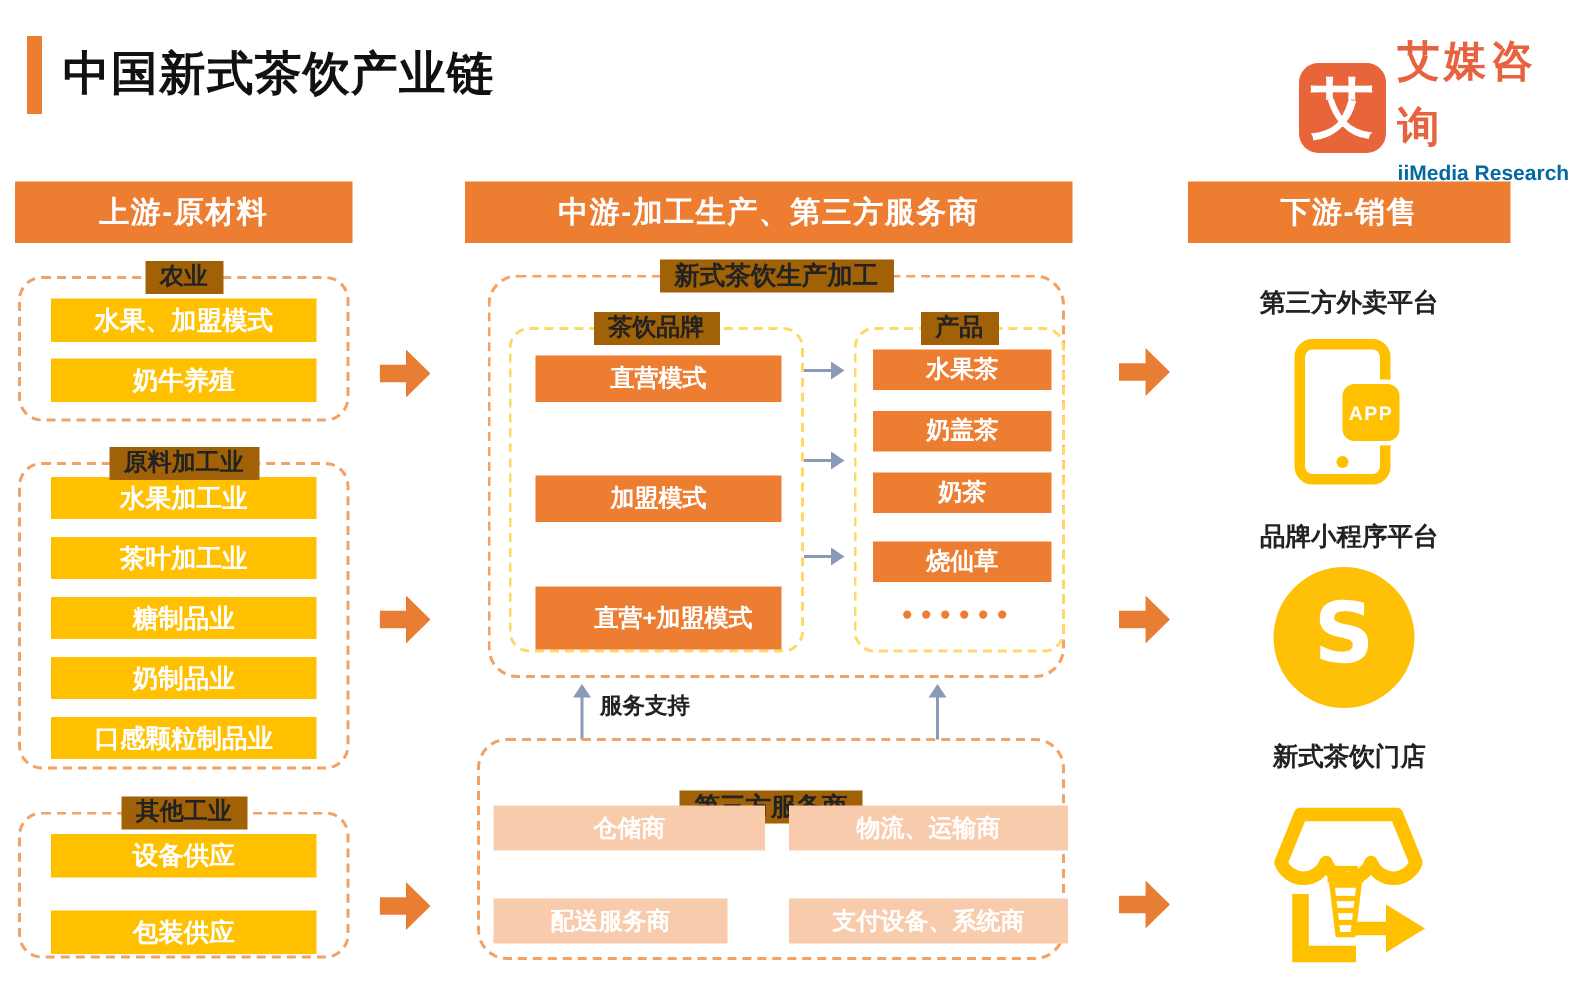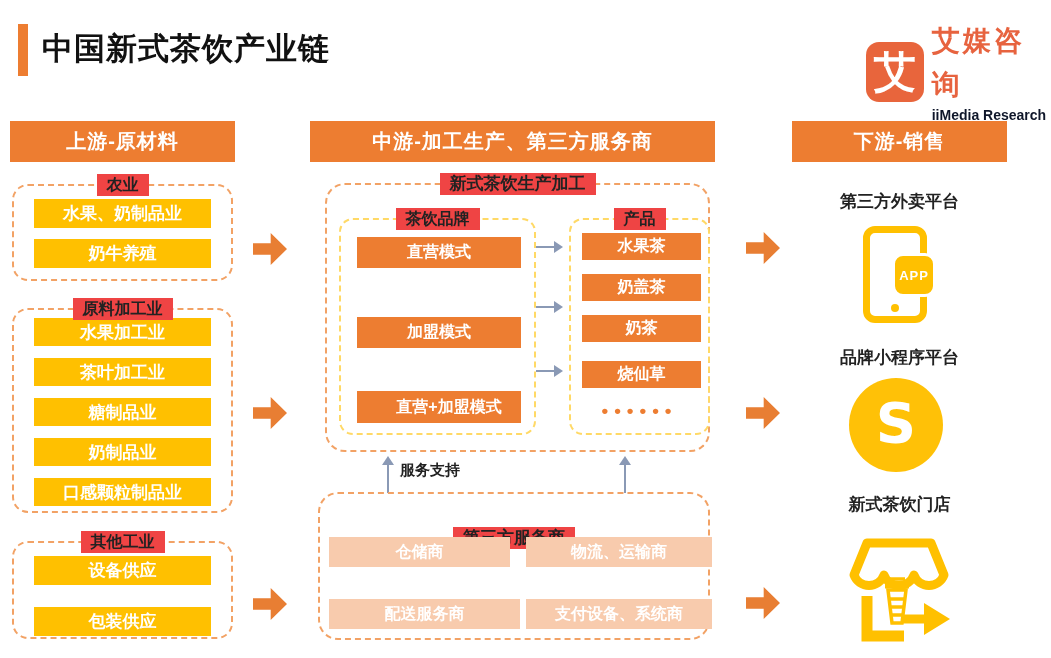--- a/index.html
+++ b/index.html
@@ -9,30 +9,30 @@
 
   
   .title-bar { position:absolute; left:18px; top:24px; width:10px; height:52px; background:#ED7D31; }
   .page-title { position:absolute; left:42px; top:28px; font-size:31px; font-weight:bold; color:#111; letter-spacing:1px; }
 
   
   .logo { position:absolute; left:866px; top:19px; display:flex; align-items:center; gap:8px; }
   .logo-square { width:60px; height:60px; background:#E8653C; border-radius:13px; color:#fff;
                  font-size:42px; font-weight:bold; display:flex; align-items:center; justify-content:center; }
   .logo-cn { font-size:28px; font-weight:bold; color:#E7633F; letter-spacing:3px; line-height:44px; }
-  .logo-en { font-size:14px; font-weight:bold; color:#0f172a; line-height:17px; }
+  .logo-en { font-size:14px; font-weight:bold; color:#0369a1; line-height:17px; }
 
   
   .col-header { position:absolute; height:41px; background:#ED7D31; color:#fff; font-size:20px;
                 font-weight:bold; display:flex; align-items:center; justify-content:center; letter-spacing:1px; }
 
   
   .dash-box { position:absolute; border:2px dashed #F2A265; border-radius:16px; }
   .dash-box.yellow { border-color:#FFD966; border-radius:14px; }
-  .tag { position:absolute; top:-12px; left:50%; transform:translateX(-50%); background:#ef4444;
+  .tag { position:absolute; top:-12px; left:50%; transform:translateX(-50%); background:#a16207;
          padding:0 10px; font-size:16px; font-weight:bold; color:#222; white-space:nowrap; line-height:22px; }
 
   .vstack { display:flex; flex-direction:column; align-items:center; }
   .chip { color:#fff; font-weight:bold; display:flex; align-items:center; justify-content:center; white-space:nowrap; }
   .chip.yellow { background:#FFC000; width:177px; height:29px; font-size:17px; }
   .chip.orange { background:#ED7D31; font-size:16px; }
   .chip.salmon { background:#F8CBAD; font-size:16px; position:absolute; }
 
   
   .block-arrow { position:absolute; width:34px; height:32px; background:#E87E33;
@@ -75,21 +75,21 @@
       <div class="logo-en">iiMedia Research</div>
     </div>
   </div>
 
   <div class="col-header" style="left:10px; top:121px; width:225px;">上游-原材料</div>
   <div class="col-header" style="left:310px; top:121px; width:405px;">中游-加工生产、第三方服务商</div>
   <div class="col-header" style="left:792px; top:121px; width:215px;">下游-销售</div>
 
   <div class="dash-box vstack" style="left:12px; top:184px; width:221px; height:97px; padding-top:13px; gap:11px;">
     <div class="tag">农业</div>
-    <div class="chip yellow">水果、奶制品业</div>
+    <div class="chip yellow">水果、加盟模式</div>
     <div class="chip yellow">奶牛养殖</div>
   </div>
 
   <div class="dash-box vstack" style="left:12px; top:308px; width:221px; height:205px; padding-top:8px; gap:12px;">
     <div class="tag">原料加工业</div>
     <div class="chip yellow" style="height:28px;">水果加工业</div>
     <div class="chip yellow" style="height:28px;">茶叶加工业</div>
     <div class="chip yellow" style="height:28px;">糖制品业</div>
     <div class="chip yellow" style="height:28px;">奶制品业</div>
     <div class="chip yellow" style="height:28px;">口感颗粒制品业</div>
@@ -105,21 +105,21 @@
   <div class="block-arrow" style="left:253px; top:397px;"></div>
   <div class="block-arrow" style="left:253px; top:588px;"></div>
 
   <div class="dash-box" style="left:325px; top:183px; width:385px; height:269px; border-radius:20px;">
     <div class="tag" style="font-size:17px;text-align:center;">新式茶饮生产加工</div>
 
     <div class="dash-box yellow" style="left:12px; top:33px; width:197px; height:217px;">
       <div class="tag">茶饮品牌</div>
       <div class="chip orange" style="position:absolute; left:16px; top:17px; width:164px; height:31px;">直营模式</div>
       <div class="chip orange" style="position:absolute; left:16px; top:97px; width:164px; height:31px;">加盟模式</div>
-      <div class="chip orange" style="position:absolute; left:16px; top:171px; width:164px; height:32px;padding-left:20px;">直营+加盟模式</div>
+      <div class="chip orange" style="position:absolute; left:16px; top:171px; width:164px; height:42px;padding-left:20px;">直营+加盟模式</div>
     </div>
 
     <div class="dash-box yellow" style="left:242px; top:33px; width:141px; height:217px;">
       <div class="tag">产品</div>
       <div class="chip orange" style="position:absolute; left:11px; top:13px; width:119px; height:27px;">水果茶</div>
       <div class="chip orange" style="position:absolute; left:11px; top:54px; width:119px; height:27px;">奶盖茶</div>
       <div class="chip orange" style="position:absolute; left:11px; top:95px; width:119px; height:27px;">奶茶</div>
       <div class="chip orange" style="position:absolute; left:11px; top:141px; width:119px; height:27px;">烧仙草</div>
       <div class="dots" style="top:184px;">••••••</div>
     </div>
@@ -130,21 +130,21 @@
   <div class="harrow" style="left:536px; top:370px;"></div>
 
   <div class="uparrow" style="left:387px; top:459px;"></div>
   <div class="uparrow" style="left:624px; top:459px;"></div>
   <div class="support-label" style="left:400px; top:461px;">服务支持</div>
 
   <div class="dash-box" style="left:318px; top:492px; width:392px; height:148px; border-radius:20px;">
     <div class="tag" style="font-size:17px;margin-top:45px;">第三方服务商</div>
     <div class="chip salmon" style="left:9px;  top:43px;  width:181px; height:30px;text-align:center;">仓储商</div>
     <div class="chip salmon" style="left:206px; top:43px;  width:186px; height:30px;">物流、运输商</div>
-    <div class="chip salmon" style="left:9px;  top:105px; width:191px; height:30px;">配送服务商</div>
+    <div class="chip salmon" style="left:9px;  top:105px; width:156px; height:30px;">配送服务商</div>
     <div class="chip salmon" style="left:206px; top:105px; width:186px; height:30px;">支付设备、系统商</div>
   </div>
 
   <div class="block-arrow" style="left:746px; top:232px;"></div>
   <div class="block-arrow" style="left:746px; top:397px;"></div>
   <div class="block-arrow" style="left:746px; top:587px;"></div>
 
   <div class="channel-label" style="left:792px; top:190px;">第三方外卖平台</div>
   <div class="phone">
     <div class="phone-dot"></div>

